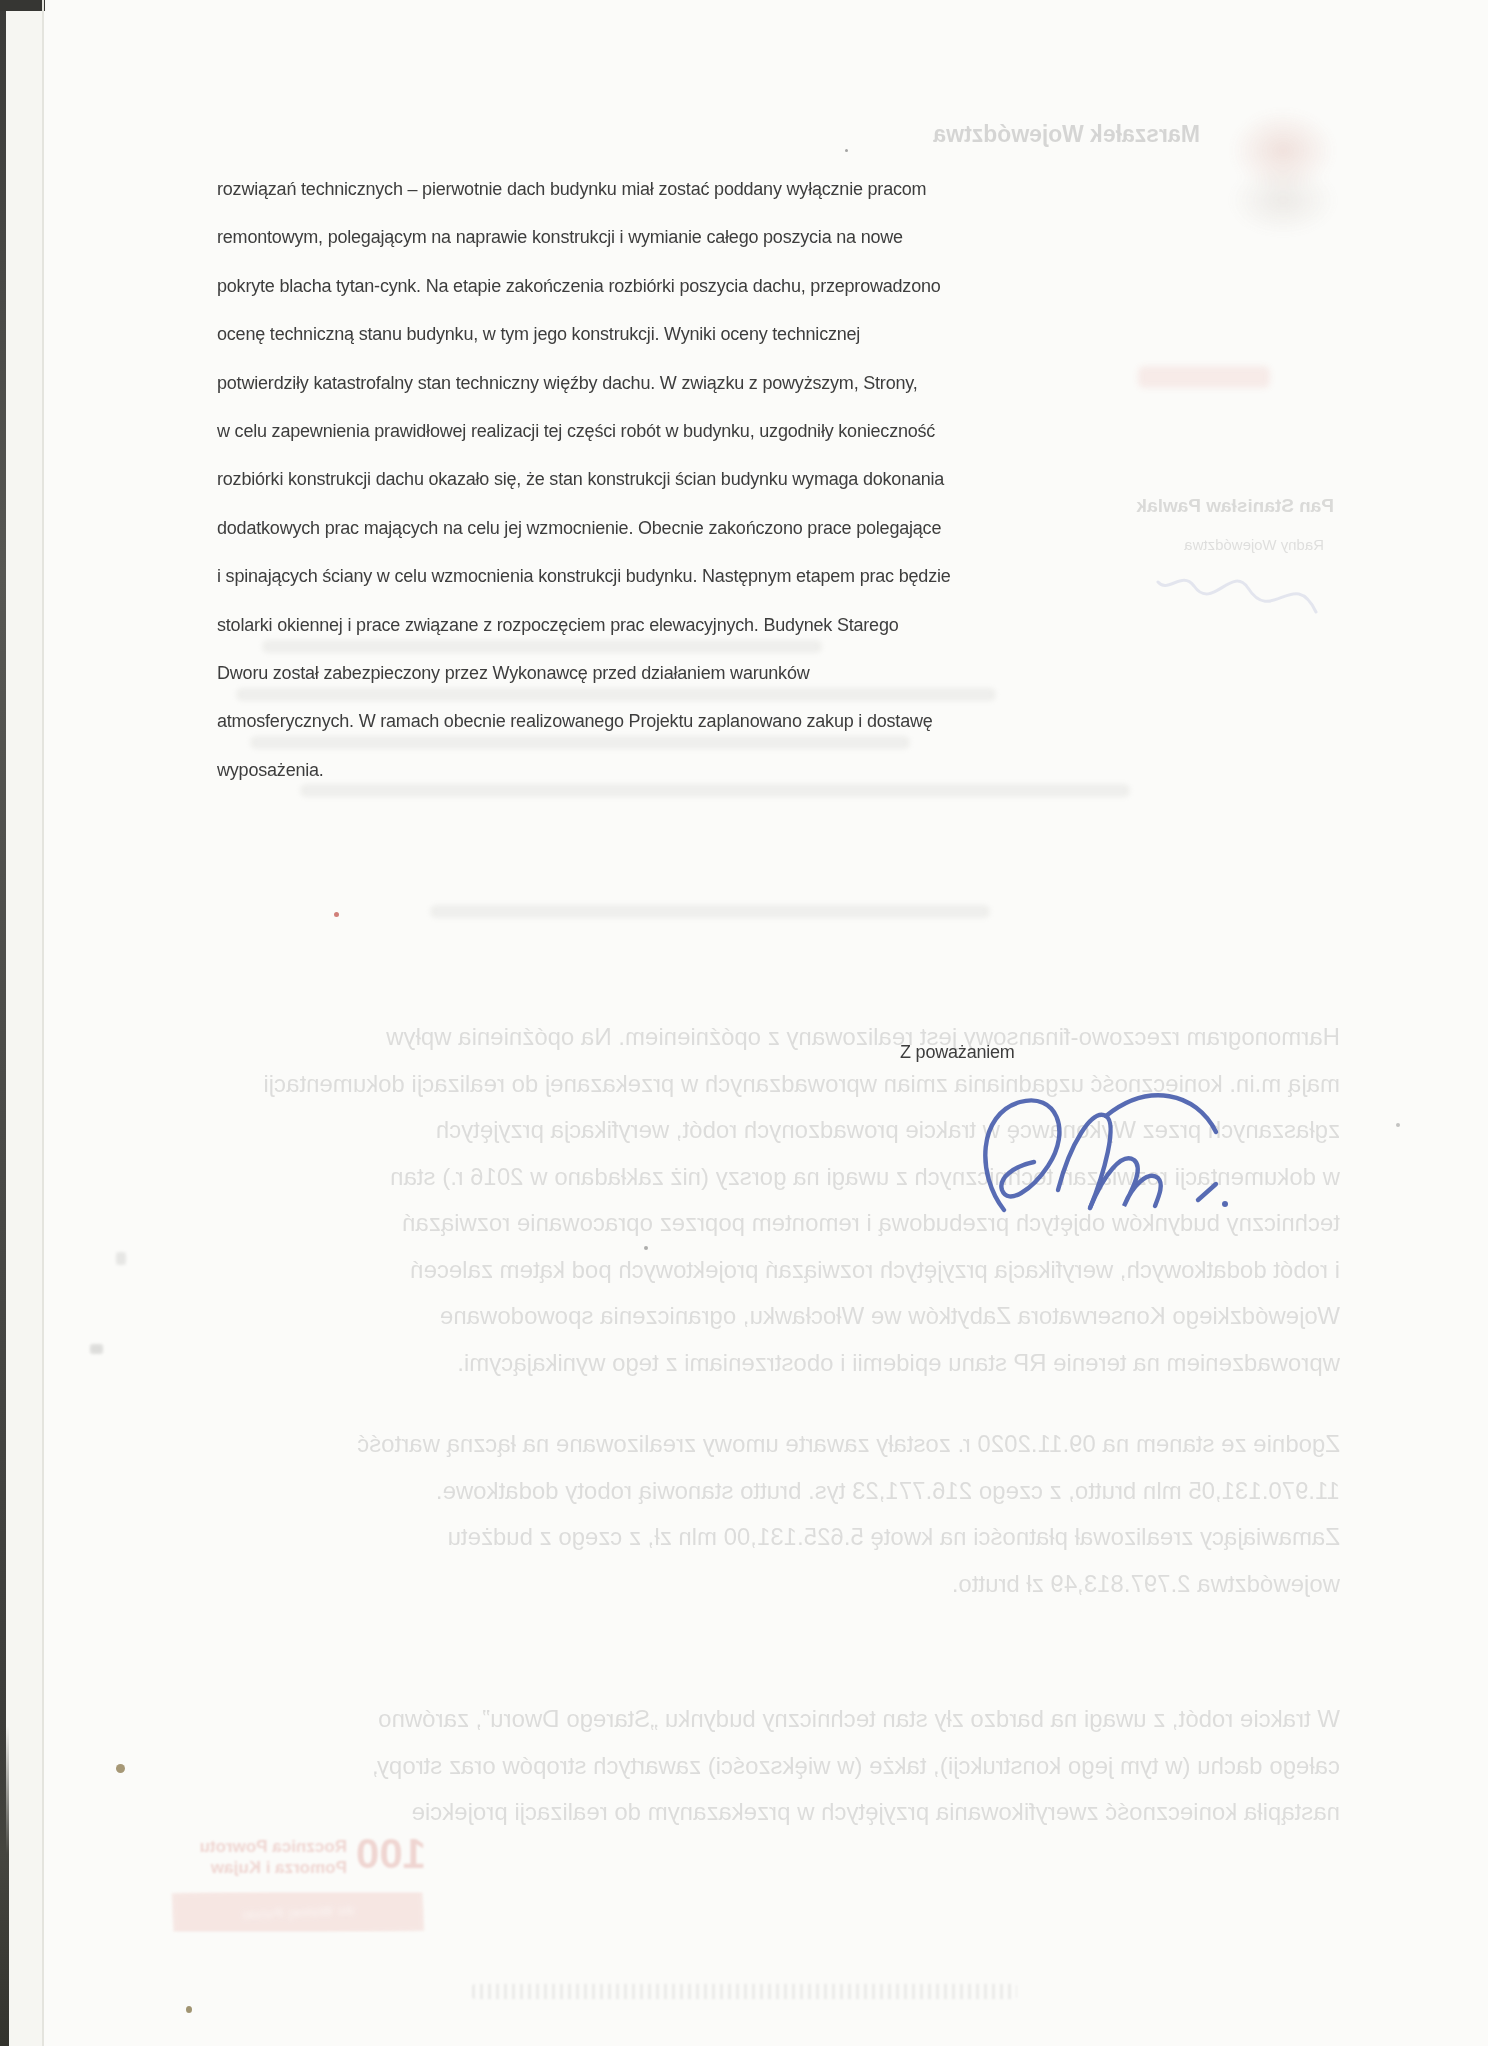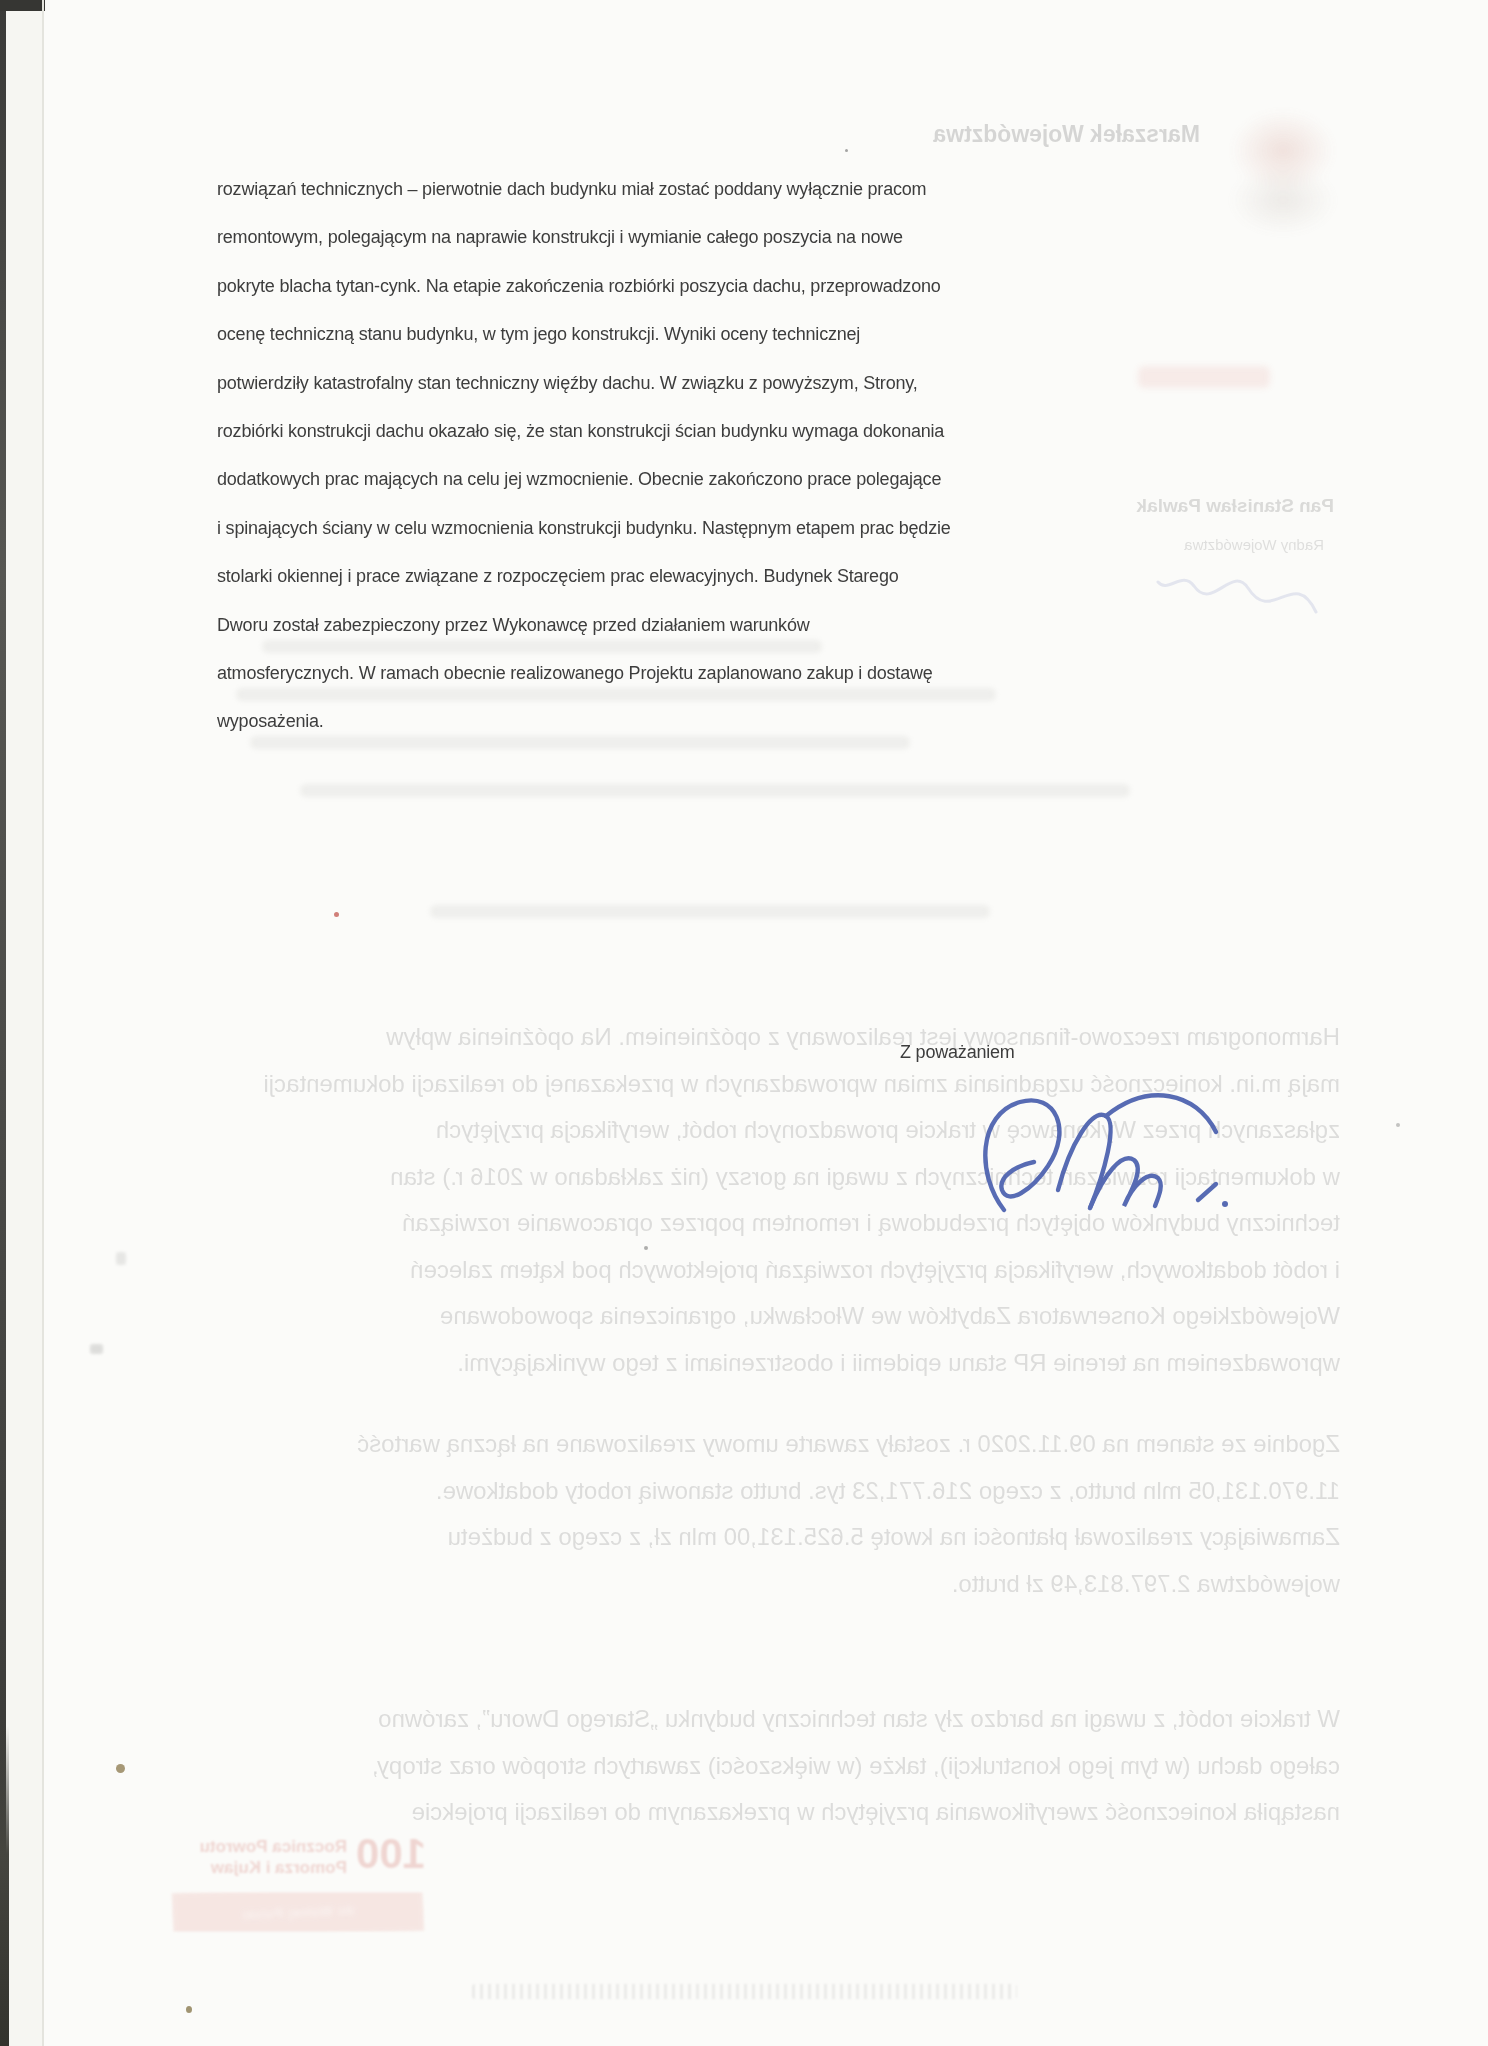--- a/index.html
+++ b/index.html
@@ -160,20 +160,21 @@
   </div>
 </div>
 
 <div class="para">
 
 <div class="line">rozwiązań technicznych – pierwotnie dach budynku miał zostać poddany wyłącznie pracom</div>
     <div class="line">remontowym, polegającym na naprawie konstrukcji i wymianie całego poszycia na nowe</div>
     <div class="line">pokryte blacha tytan-cynk. Na etapie zakończenia rozbiórki poszycia dachu, przeprowadzono</div>
     <div class="line">ocenę techniczną stanu budynku, w tym jego konstrukcji. Wyniki oceny technicznej</div>
     <div class="line">potwierdziły katastrofalny stan techniczny więźby dachu. W związku z powyższym, Strony,</div>
+    <div class="line">w celu zapewnienia prawidłowej realizacji tej części robót w budynku, uzgodniły konieczność</div>
     <div class="line">rozbiórki konstrukcji dachu okazało się, że stan konstrukcji ścian budynku wymaga dokonania</div>
     <div class="line">dodatkowych prac mających na celu jej wzmocnienie. Obecnie zakończono prace polegające</div>
     <div class="line">i spinających ściany w celu wzmocnienia konstrukcji budynku. Następnym etapem prac będzie</div>
     <div class="line">stolarki okiennej i prace związane z rozpoczęciem prac elewacyjnych. Budynek Starego</div>
     <div class="line">Dworu został zabezpieczony przez Wykonawcę przed działaniem warunków</div>
     <div class="line">atmosferycznych. W ramach obecnie realizowanego Projektu zaplanowano zakup i dostawę</div>
     <div class="line">wyposażenia.</div>
   </div>
 <div class="red-dot"></div>
 

